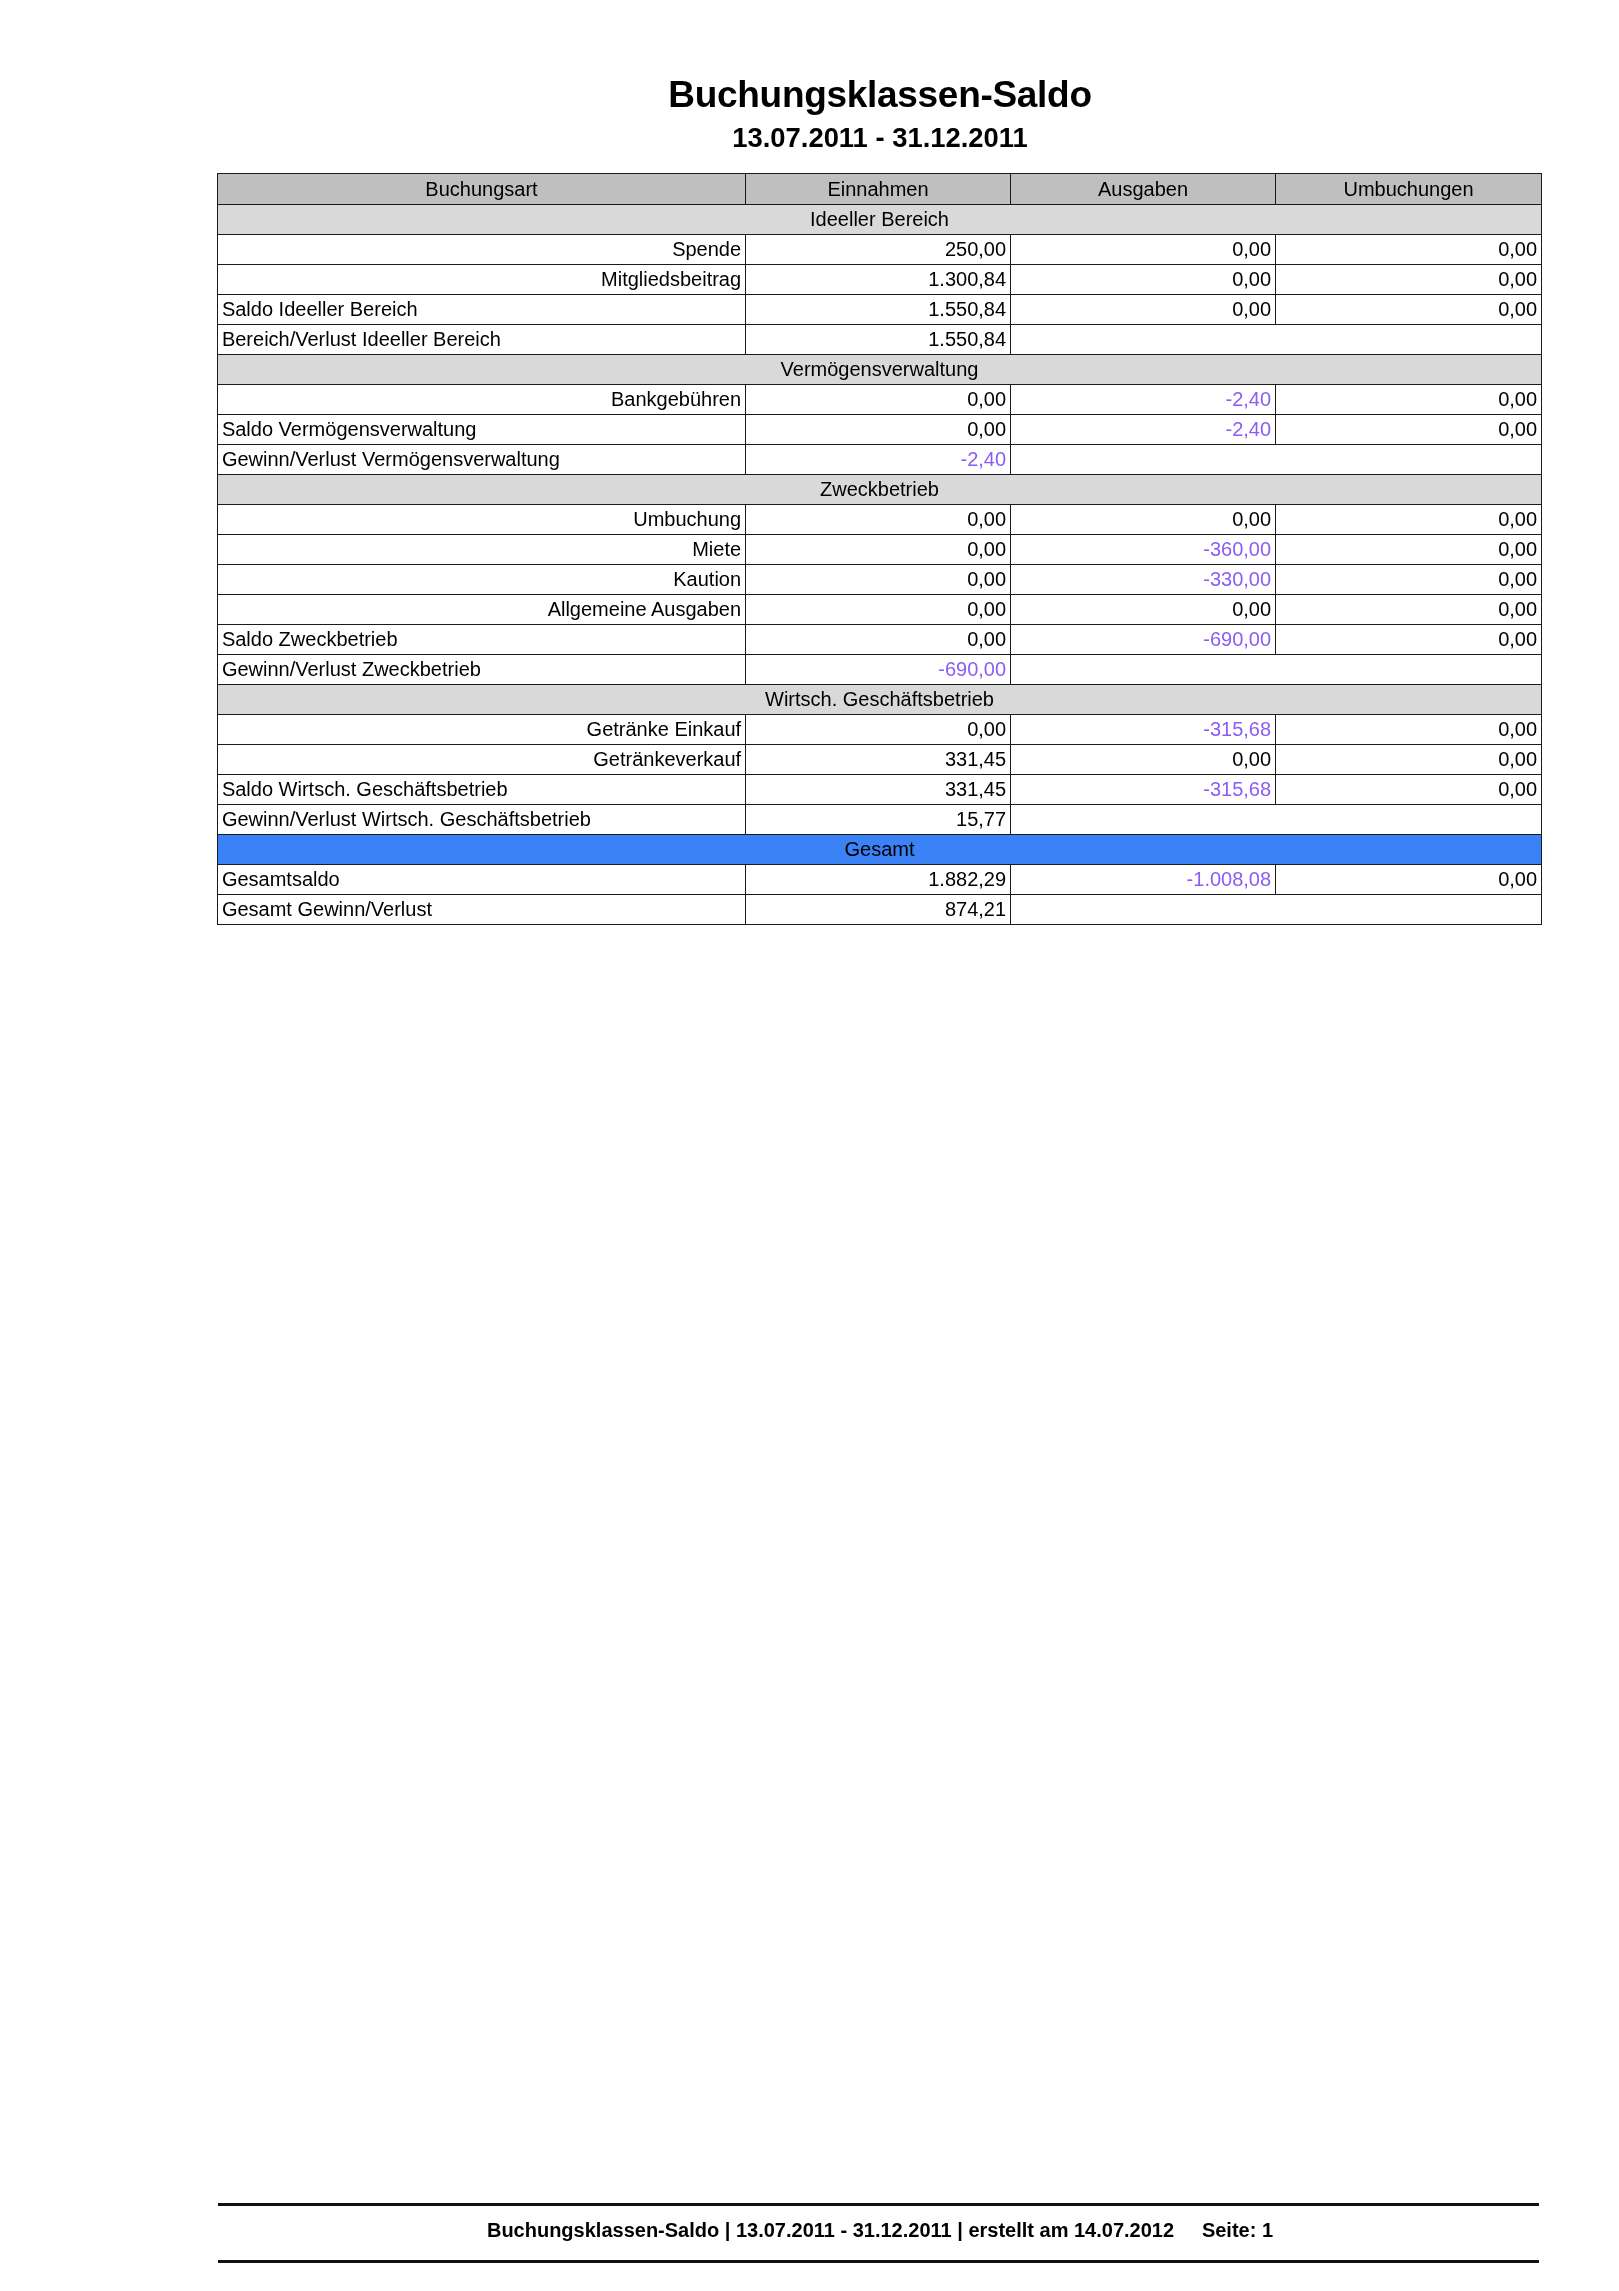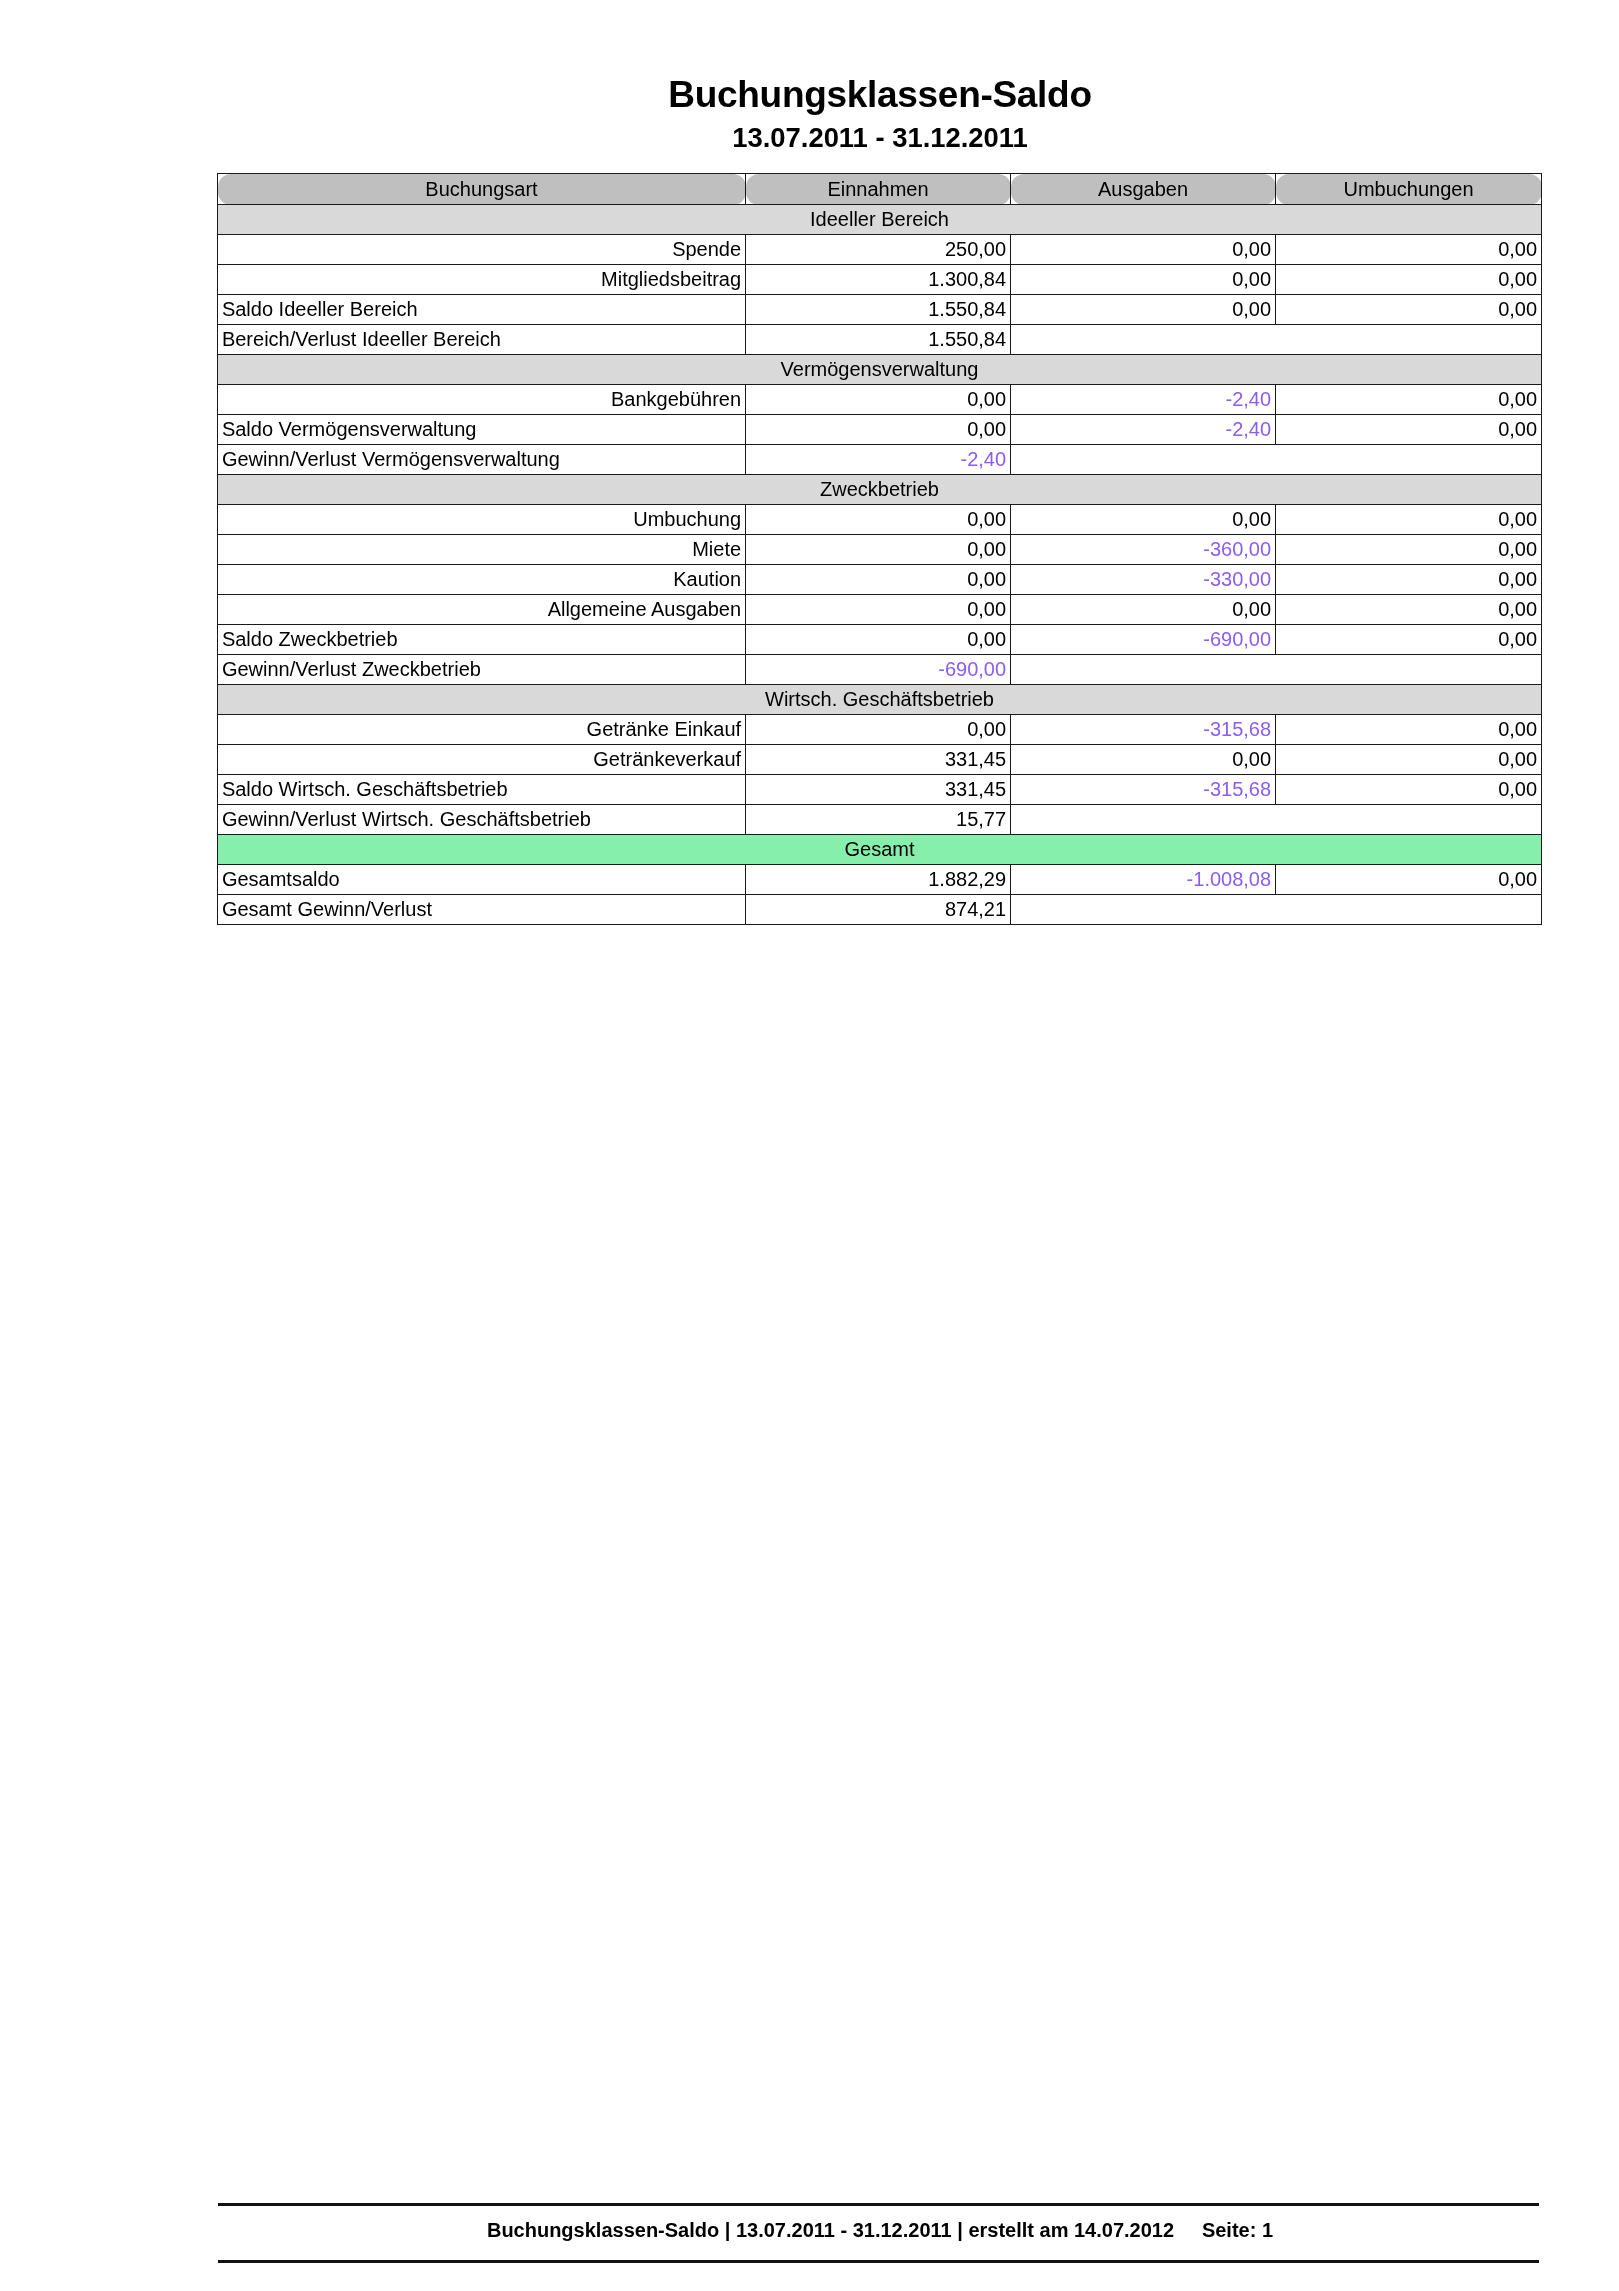--- a/index.html
+++ b/index.html
@@ -56,28 +56,27 @@
     line-height: 29px;
     white-space: nowrap;
     overflow: hidden;
     font-weight: normal;
     vertical-align: bottom;
   }
   table.report th {
     background: #bfbfbf;
     text-align: center;
     height: 30px;
-    border-radius: 13px;
   }
   tr.section td {
     background: #d9d9d9;
     text-align: center;
   }
   tr.section.plain td {
-    background: #86efac;
+    background: #3b82f6;
   }
   td.label-left { text-align: right; }
   td.label-right { text-align: left; }
   td.num { text-align: right; }
   td.neg { color: #8b5cf6; }
   .footer-line {
     position: absolute;
     left: 218px;
     width: 1321px;
     height: 2.9px;

